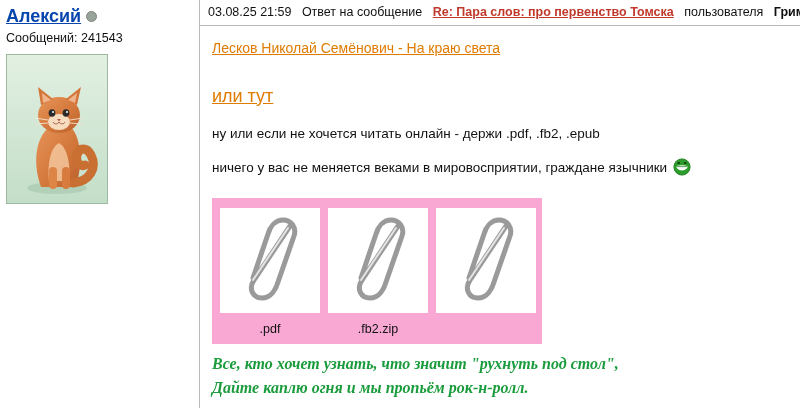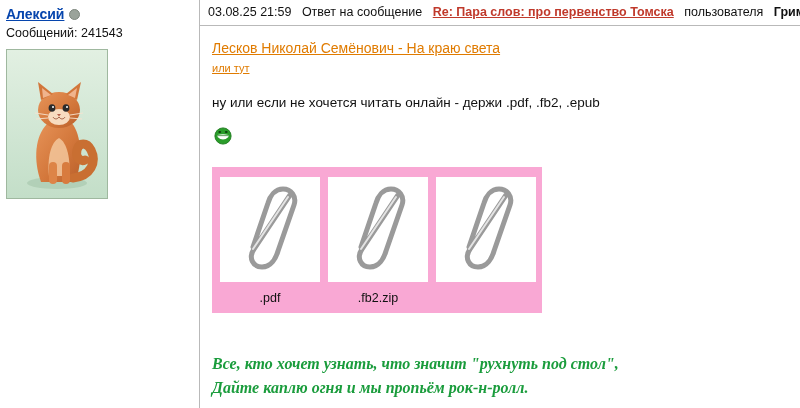--- a/index.html
+++ b/index.html
@@ -33,21 +33,21 @@
   }
   .user-line {
     display: flex;
     align-items: center;
     gap: 5px;
     margin-bottom: 3px;
   }
   .user-name {
     color: #0645ad;
     font-weight: bold;
-    font-size: 14px;
+    font-size: 18px;
     text-decoration: underline;
     cursor: pointer;
   }
   .status-dot {
     width: 9px;
     height: 9px;
     border-radius: 50%;
     background: #9aa39a;
     border: 1px solid #7d867d;
     display: inline-block;
@@ -112,24 +112,25 @@
   }
   .book-link {
     color: #e07b00;
     font-size: 14px;
     text-decoration: underline;
     cursor: pointer;
     display: inline-block;
   }
   .alt-link {
     color: #e07b00;
-    font-size: 11px;
+    font-size: 18px;
     text-decoration: underline;
     cursor: pointer;
     display: inline-block;
+    margin-top: 24px;
   }
   .para {
     margin-top: 17px;
     font-size: 13.5px;
     color: #111;
   }
   .emoji {
     display: inline-block;
     vertical-align: -4px;
     width: 18px;
@@ -262,20 +263,21 @@
       <div class="link-line">
         <span class="book-link">Лесков Николай Семёнович - На краю света</span>
       </div>
       <div class="link-line">
         <span class="alt-link">или тут</span>
       </div>
 
       <div class="para">ну или если не хочется читать онлайн - держи .pdf, .fb2, .epub</div>
 
       <div class="para">
+        <span>ничего у вас не меняется веками в мировосприятии, граждане язычники</span>
         <svg class="emoji" viewBox="0 0 20 20">
           <circle cx="10" cy="10" r="9" fill="#2a9d2a"></circle>
           <circle cx="10" cy="10" r="9" fill="none" stroke="#1e7a1e" stroke-width="1"></circle>
           <path d="M4 9 Q10 7 16 9 L16 11 Q10 17 4 11 Z" fill="#ffffff"></path>
           <path d="M4 9.6 L16 9.6" stroke="#1e7a1e" stroke-width="0.8"></path>
           <ellipse cx="6.4" cy="5.6" rx="1.6" ry="1.1" fill="#0e3f0e"></ellipse>
           <ellipse cx="13.6" cy="5.6" rx="1.6" ry="1.1" fill="#0e3f0e"></ellipse>
         </svg>
       </div>
 

